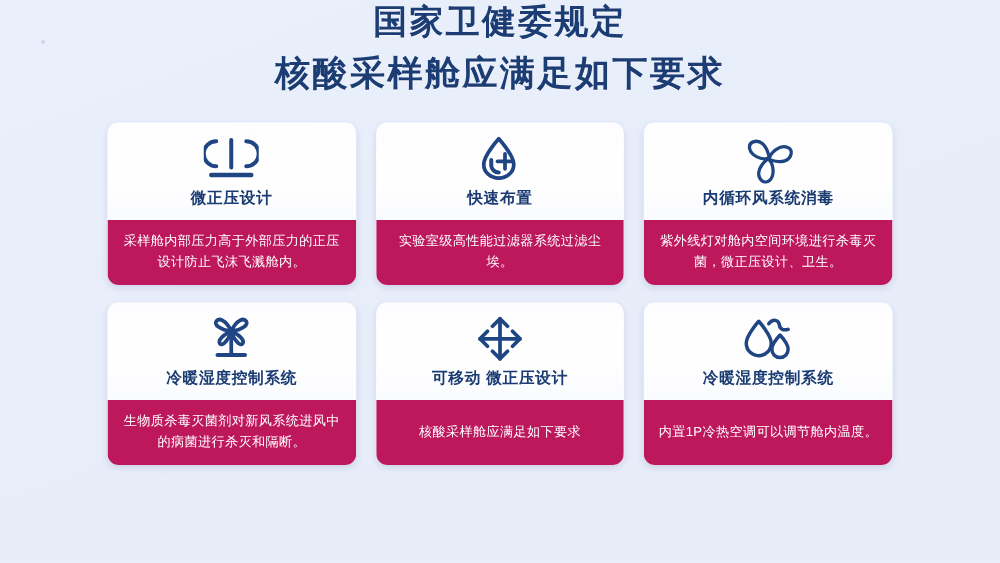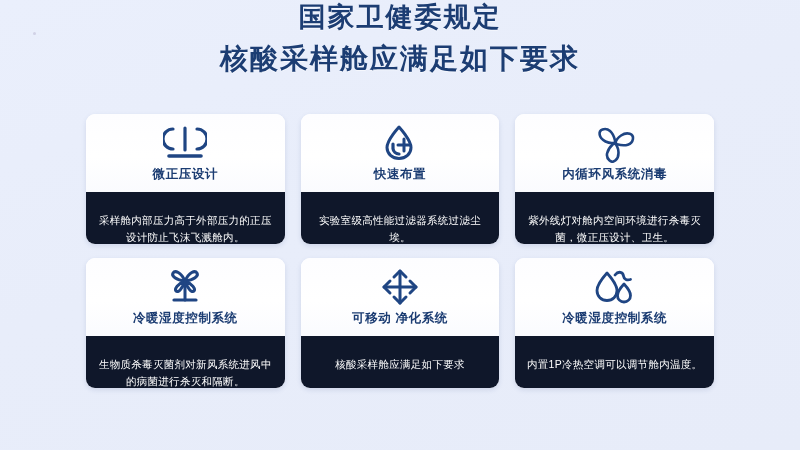--- a/index.html
+++ b/index.html
@@ -38,21 +38,21 @@
     font-weight: bold;
     letter-spacing: 2px;
     text-shadow: 0 1px 0 rgba(255,255,255,0.55);
   }
 
   .heading-line-1 { font-size: 27px; }
   .heading-line-2 { font-size: 28px; margin-top: 6px; }
 
   
   .grid {
-    margin-top: 38px;
+    margin-top: 22px;
     width: 628px;
     display: grid;
     grid-template-columns: repeat(3, 1fr);
     grid-template-rows: repeat(2, 130px);
     column-gap: 16px;
     row-gap: 14px;
   }
 
   .card {
     border-radius: 9px;
@@ -88,30 +88,30 @@
     font-size: 12.5px;
     font-weight: bold;
     color: #1b3c72;
     letter-spacing: 0.6px;
     margin-top: 1px;
     white-space: nowrap;
   }
 
   .card-body {
     flex: 1 1 auto;
-    background: #0f172a;
+    background: #be185d;
     color: #ffffff;
     font-size: 10.5px;
     line-height: 1.62;
     letter-spacing: 0.3px;
     display: flex;
     align-items: center;
     justify-content: center;
     text-align: center;
-    padding: 20px 9px;
+    padding: 9px 9px;
   }
 
   .card-body-text {
     display: block;
     width: 100%;
   }
 
   
   .speck {
     position: absolute;
@@ -223,21 +223,21 @@
             <g fill="none" stroke="#1f4583" stroke-width="3" stroke-linecap="round" stroke-linejoin="round">
               <line x1="21" y1="4" x2="21" y2="36"></line>
               <line x1="5" y1="20" x2="37" y2="20"></line>
               <polyline points="15,10 21,4 27,10"></polyline>
               <polyline points="15,30 21,36 27,30"></polyline>
               <polyline points="11,14 5,20 11,26"></polyline>
               <polyline points="31,14 37,20 31,26"></polyline>
             </g>
           </svg>
         </div>
-        <div class="card-title">可移动 净化系统</div>
+        <div class="card-title">可移动 微正压设计</div>
       </div>
       <div class="card-body">
         <span class="card-body-text">核酸采样舱应满足如下要求</span>
       </div>
     </div>
 
     <div class="card">
       <div class="card-top">
         <div class="card-icon">
           <svg width="46" height="40" viewBox="0 0 46 40">

